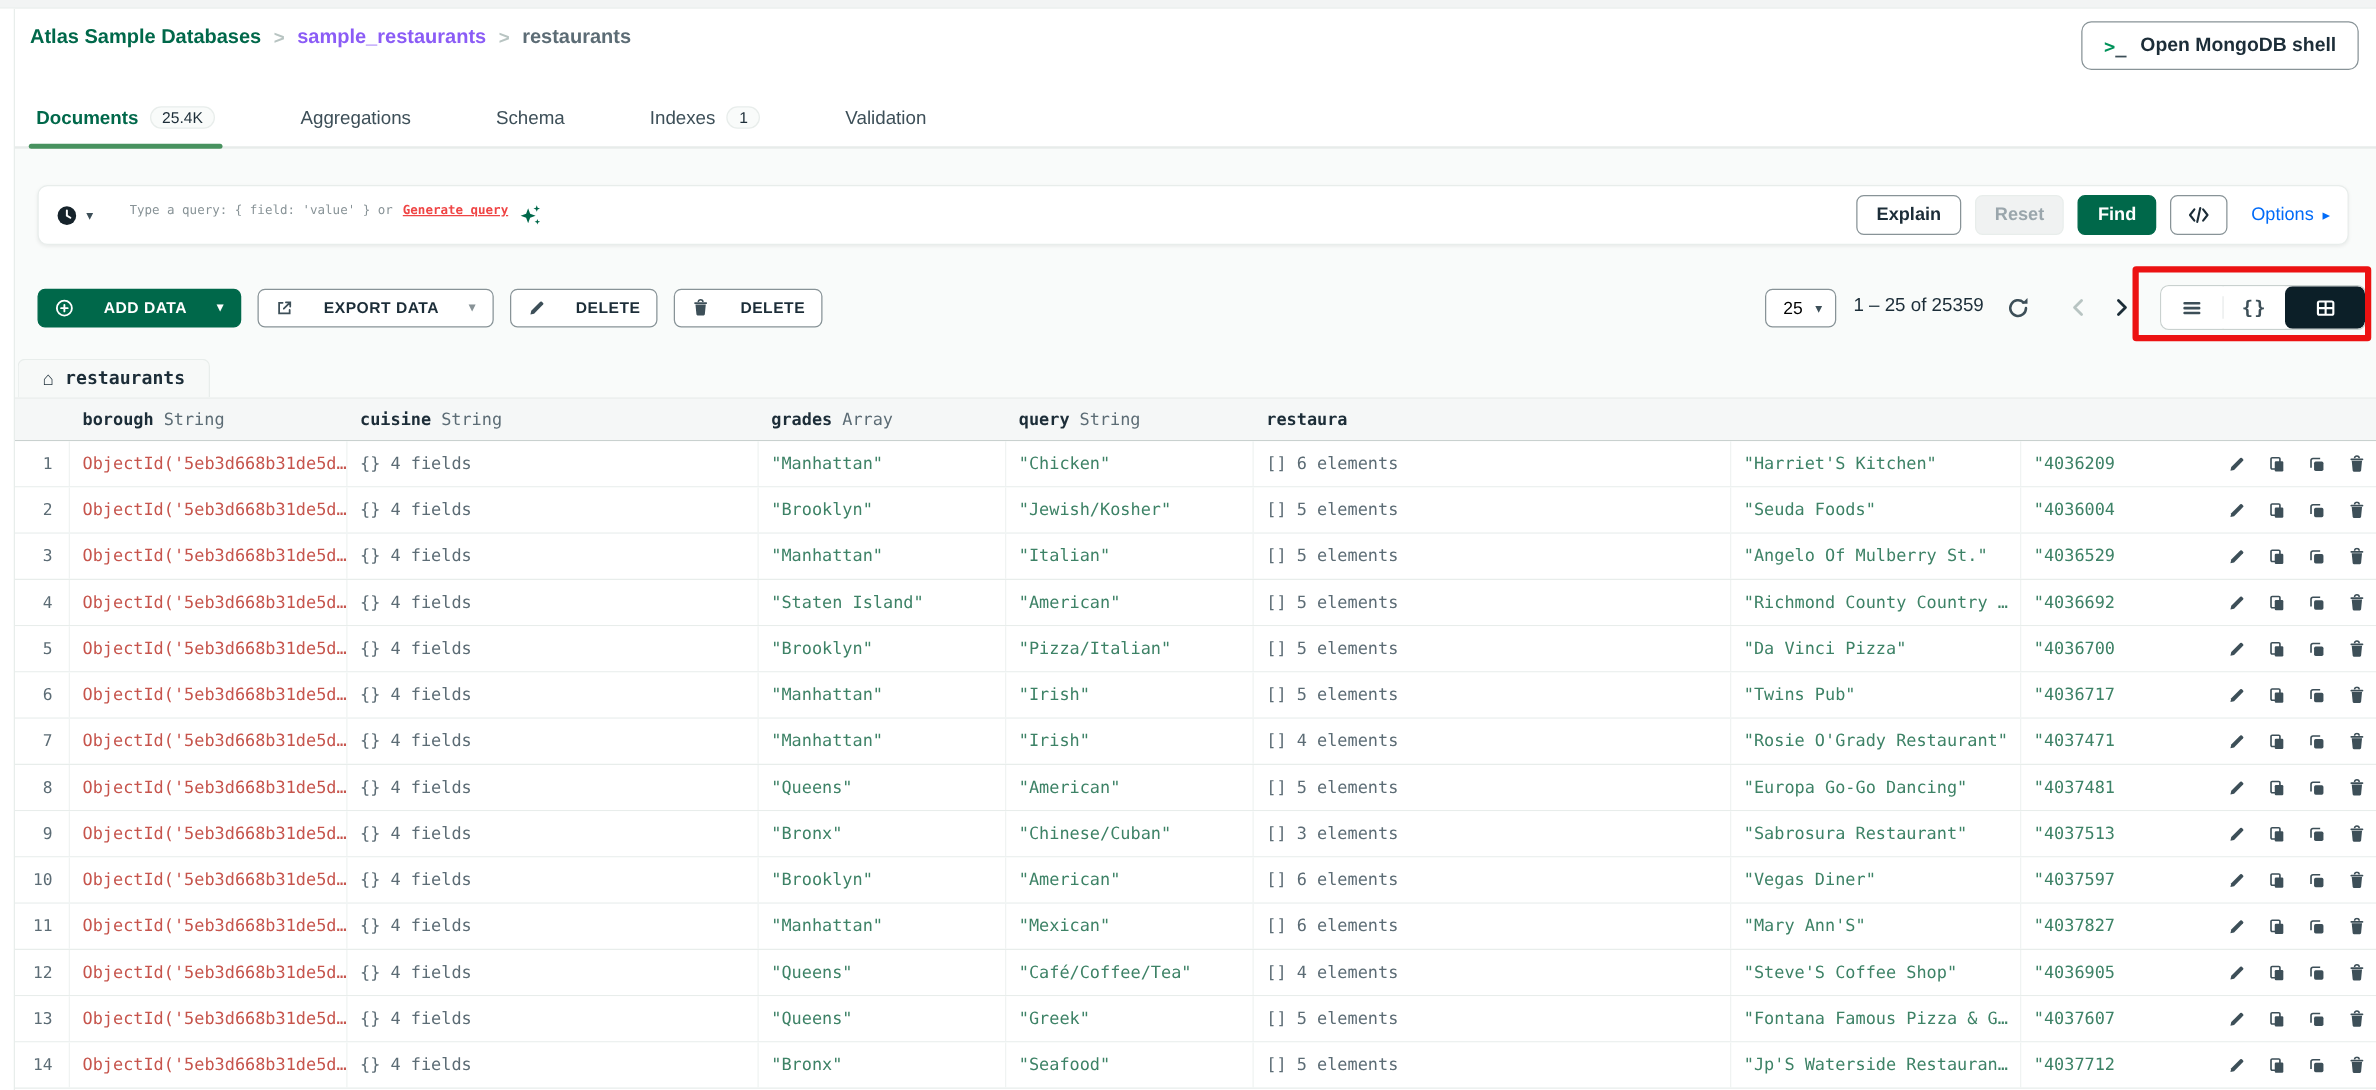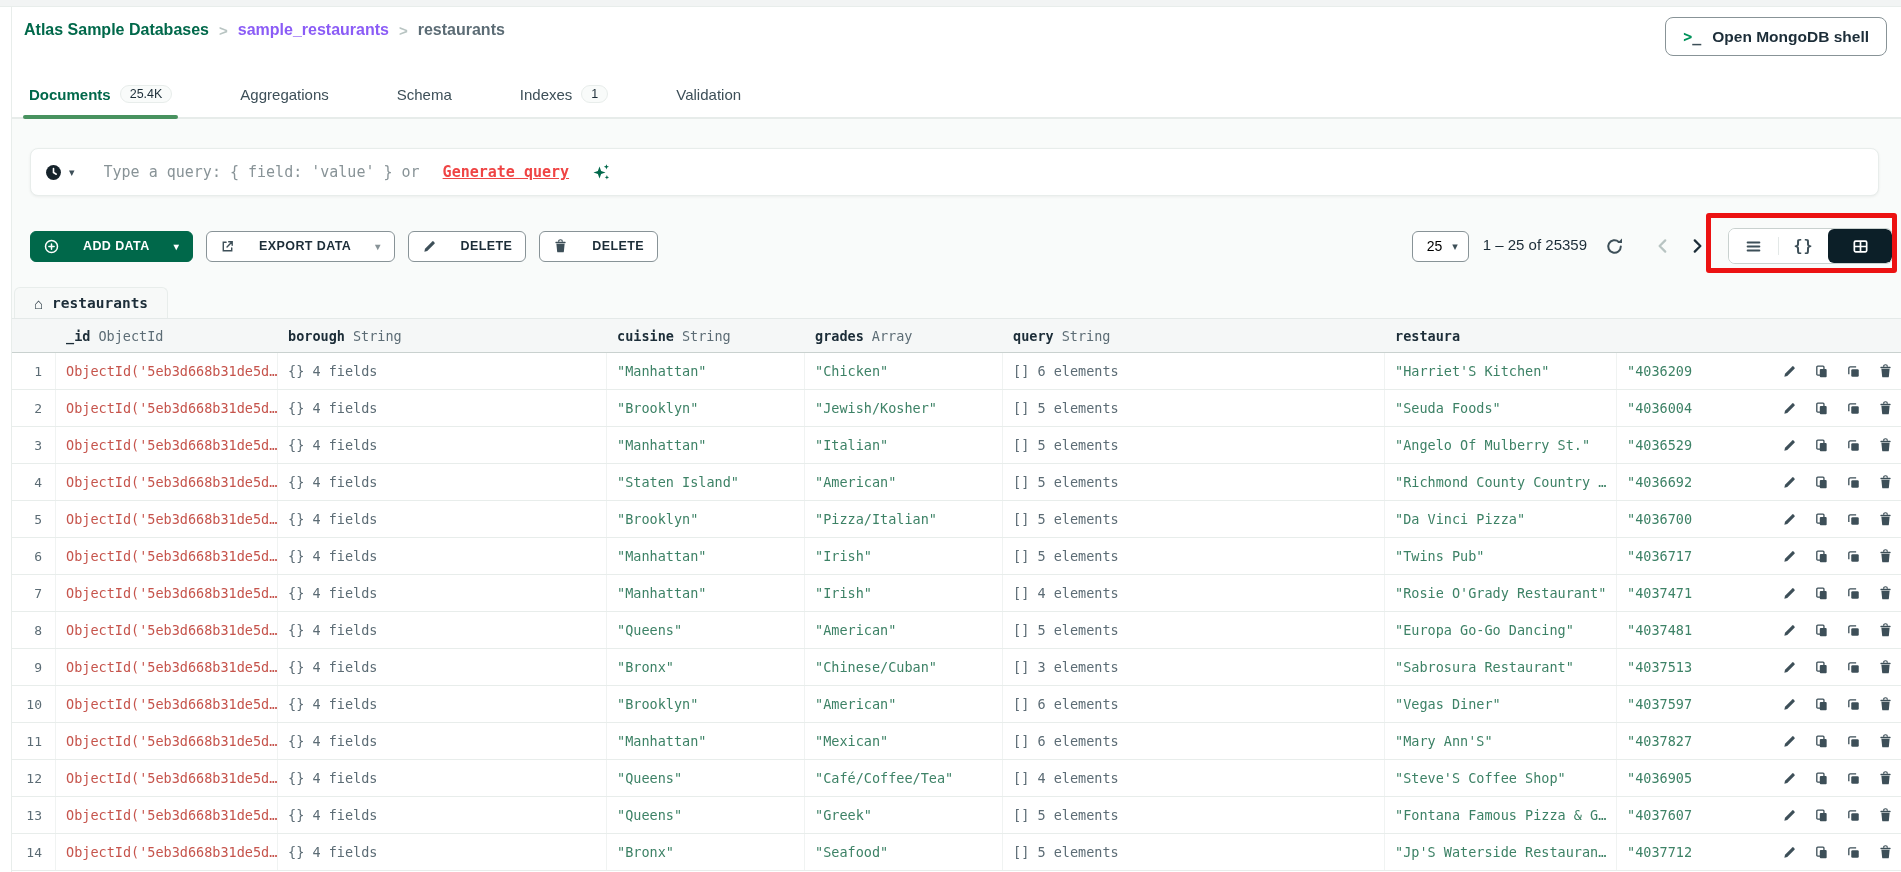--- a/index.html
+++ b/index.html
@@ -43,22 +43,22 @@
   .sliver { position:absolute; left:0; top:7px; bottom:0; width:12px;
     background:#fff; border-right:1px solid #E8EDEB; }
 
   
   .query-card { position:absolute; left:30px; right:22px; top:148px; height:48px;
     background:#fff; border:1px solid #E8EDEB; border-radius:8px;
     box-shadow:0 1px 3px rgba(0,0,0,.06);
     display:flex; align-items:center; padding:0 14px; }
   .clock-wrap { display:flex; align-items:center; gap:7px; cursor:pointer; }
   .caret { font-size:11px; color:#3D4F58; }
-  .query-input { margin-left:29px; font-size:15px; color:#889397;
-    display:flex; align-items:flex-start; gap:23px; cursor:text; flex:1 1 auto; white-space:nowrap; overflow:hidden; }
+  .query-input { margin-left:29px; font-size:10px; color:#889397;
+    display:flex; align-items:flex-start; gap:8px; cursor:text; flex:1 1 auto; white-space:nowrap; overflow:hidden; }
   .gen-query { color:#ef4444; font-weight:bold; text-decoration:underline; cursor:pointer; }
   .qb-actions { margin-left:auto; display:flex; align-items:center; gap:11px; }
   .btn { display:flex; align-items:center; justify-content:center; gap:8px;
     height:32px; padding:0 15px; border-radius:6px; font-size:14.5px; font-weight:bold;
     background:#fff; border:1px solid #889397; color:#1C2D38; cursor:pointer; white-space:nowrap; }
   .btn.disabled { background:#F0F2F2; border-color:#E8EDEB; color:#9AA6AC; cursor:default; }
   .btn.primary { background:#00684A; border-color:#00684A; color:#fff; }
   .btn.icon-only { width:46px; padding:0; font-family:"DejaVu Sans Mono",monospace; font-size:14px; }
   .options-link { display:flex; align-items:center; gap:7px; color:#016BF8;
     font-size:14.5px; margin-left:8px; cursor:pointer; }
@@ -175,20 +175,35 @@
     <span class="caret">▾</span>
   </div>
   <div class="query-input mono">
     <span>Type a query: { field: 'value' } or</span>
     <span class="gen-query mono">Generate query</span>
     <svg width="18" height="18" viewBox="0 0 18 18">
       <path d="M7.5 3.5l1.6 4.4 4.4 1.6-4.4 1.6-1.6 4.4-1.6-4.4-4.4-1.6 4.4-1.6z" fill="#00684A"></path>
       <path d="M14.4 1.2l.7 1.9 1.9.7-1.9.7-.7 1.9-.7-1.9-1.9-.7 1.9-.7z" fill="#00684A"></path>
       <path d="M14.9 12.1l.6 1.6 1.6.6-1.6.6-.6 1.6-.6-1.6-1.6-.6 1.6-.6z" fill="#00684A"></path>
     </svg>
+  </div>
+  <div class="qb-actions">
+    <button class="btn">Explain</button>
+    <button class="btn disabled">Reset</button>
+    <button class="btn primary">Find</button>
+    <button class="btn icon-only">
+      <svg width="18" height="16" viewBox="0 0 18 16">
+        <path d="M5.5 3.5L2 8l3.5 4.5M12.5 3.5L16 8l-3.5 4.5" stroke="#1C2D38" stroke-width="1.7" fill="none" stroke-linecap="round" stroke-linejoin="round"></path>
+        <path d="M10.2 2.5L7.8 13.5" stroke="#1C2D38" stroke-width="1.7" stroke-linecap="round"></path>
+      </svg>
+    </button>
+    <span class="options-link">
+      <span>Options</span>
+      <span class="options-arrow">▸</span>
+    </span>
   </div>
 </div>
 
 <div class="toolbar">
   <div class="tb-left">
     <button class="btn sm green">
       <svg width="15" height="15" viewBox="0 0 16 16">
         <circle cx="8" cy="8" r="6.4" fill="none" stroke="#fff" stroke-width="1.6"></circle>
         <path d="M8 5.2v5.6M5.2 8h5.6" stroke="#fff" stroke-width="1.6" stroke-linecap="round"></path>
       </svg>
@@ -265,24 +280,20 @@
 
 <div class="chip">
   <span class="home">⌂</span>
   <span class="label">restaurants</span>
 </div>
 
 <div class="doc-table">
   <div class="thead">
     <div class="th"></div>
     <div class="th">
-      <span class="f">_id</span>
-      <span class="t">ObjectId</span>
-    </div>
-    <div class="th">
       <span class="f">borough</span>
       <span class="t">String</span>
     </div>
     <div class="th">
       <span class="f">cuisine</span>
       <span class="t">String</span>
     </div>
     <div class="th">
       <span class="f">grades</span>
       <span class="t">Array</span>

